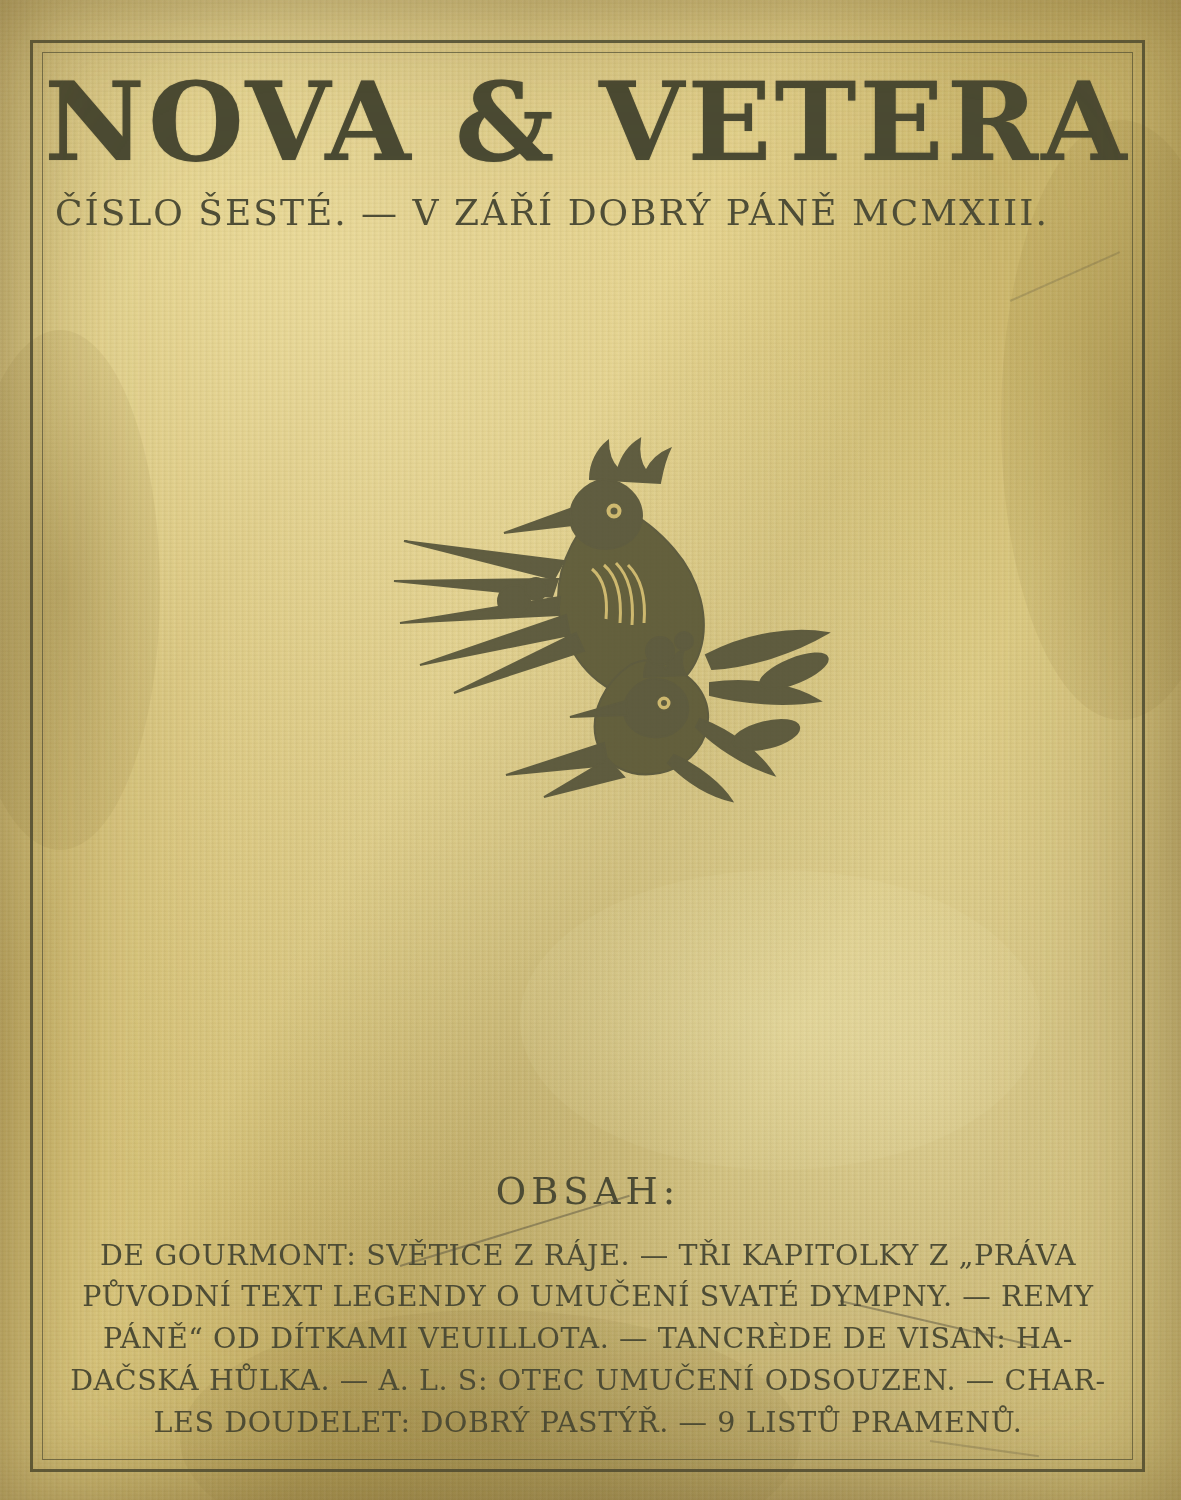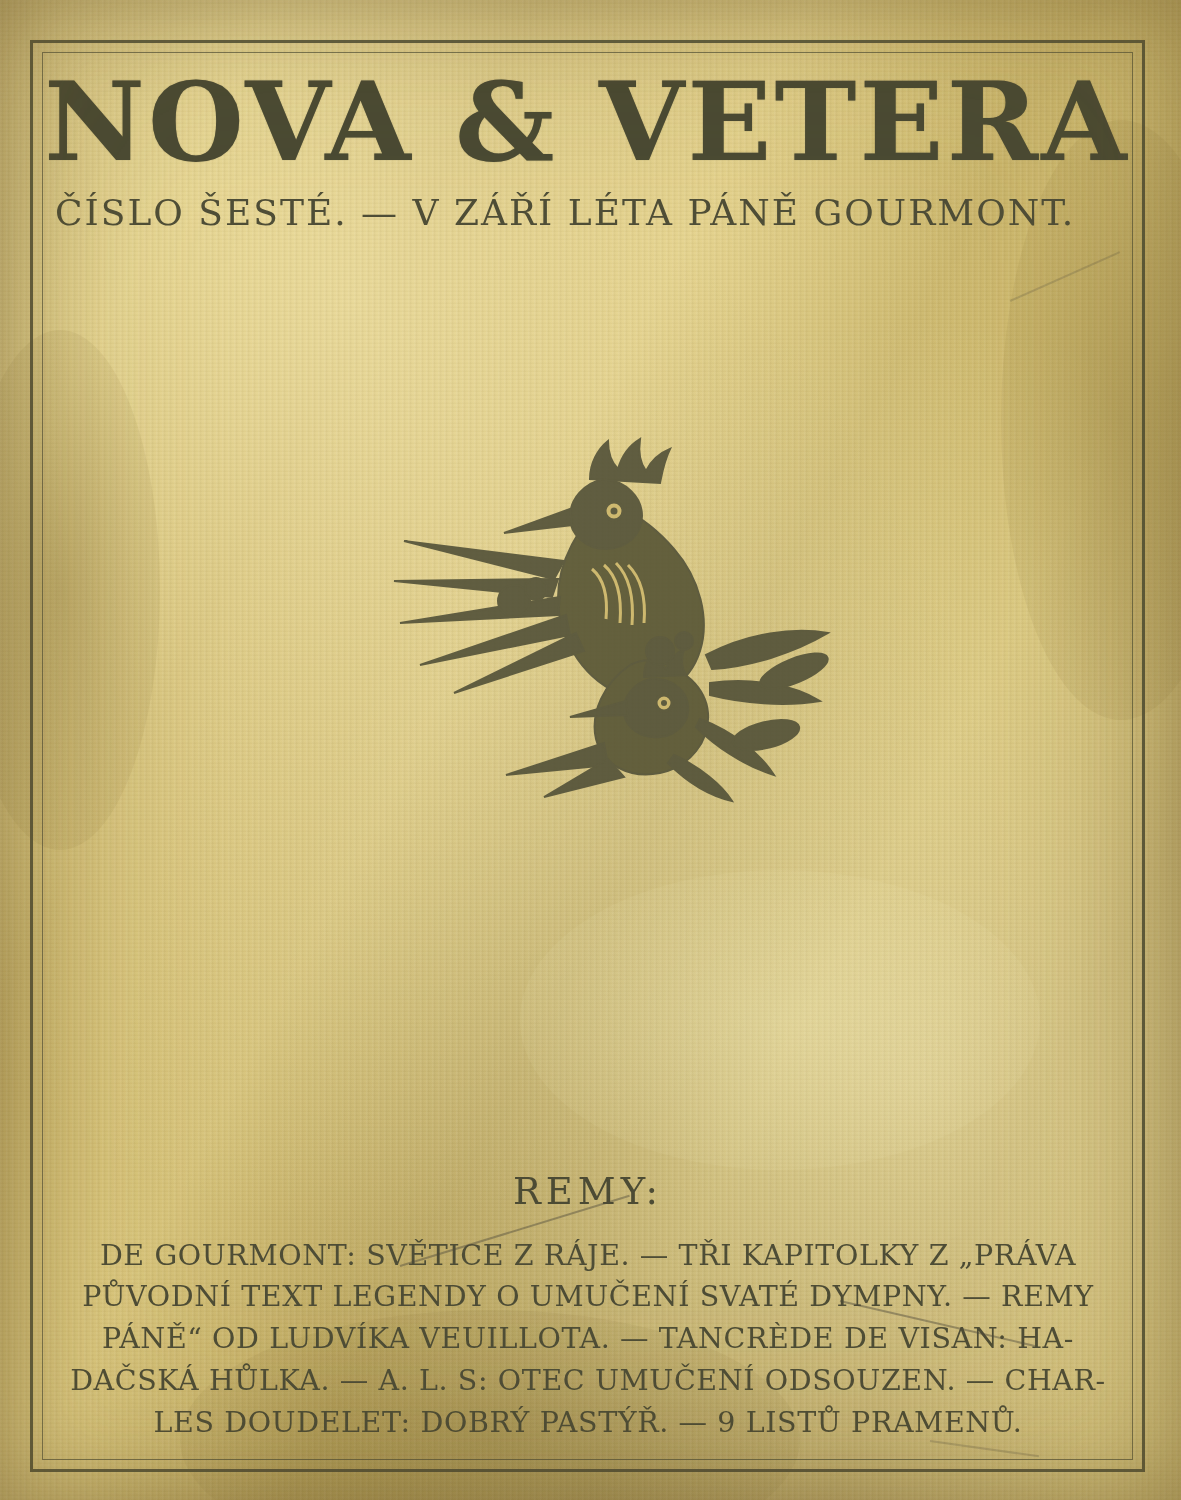--- a/index.html
+++ b/index.html
@@ -193,21 +193,21 @@
   <div class="stain s3"></div>
   <div class="stain s4"></div>
 
   <div id="frame-outer"></div>
   <div id="frame-inner"></div>
 
   <div id="content">
 
     <div id="masthead">
       <div id="title">NOVA &amp; VETERA</div>
-      <div id="subtitle">ČÍSLO ŠESTÉ. — V ZÁŘÍ LÉTA PÁNĚ GOURMONT.</div>
+      <div id="subtitle">ČÍSLO ŠESTÉ. — V ZÁŘÍ DOBRÝ PÁNĚ MCMXIII.</div>
     </div>
 
     <div id="emblem-wrap">
       <svg id="emblem" viewBox="0 0 560 420">
         <g fill="#4f4e36" stroke="#4f4e36" stroke-width="2">
 
           <path d="M300 120 C270 140 250 180 250 215 C250 260 280 300 316 312
                    C350 322 382 300 392 268 C402 236 392 196 366 166
                    C348 145 325 128 300 120 Z" fill="#545233"></path>
 
@@ -262,24 +262,24 @@
 
           <circle cx="206" cy="218" r="16" fill="#4f4e36"></circle>
           <circle cx="228" cy="206" r="11" fill="#4f4e36"></circle>
           <circle cx="352" cy="268" r="14" fill="#4f4e36"></circle>
           <circle cx="376" cy="258" r="9" fill="#4f4e36"></circle>
         </g>
       </svg>
     </div>
 
     <div id="contents-block">
-      <div id="contents-heading">REMY:</div>
+      <div id="contents-heading">OBSAH:</div>
       <div class="contents-line">DE GOURMONT: SVĚTICE Z RÁJE. — TŘI KAPITOLKY Z „PRÁVA</div>
       <div class="contents-line">PŮVODNÍ TEXT LEGENDY O UMUČENÍ SVATÉ DYMPNY. — REMY</div>
-      <div class="contents-line">PÁNĚ“ OD LUDVÍKA VEUILLOTA. — TANCRÈDE DE VISAN: HA-</div>
+      <div class="contents-line">PÁNĚ“ OD DÍTKAMI VEUILLOTA. — TANCRÈDE DE VISAN: HA-</div>
       <div class="contents-line">DAČSKÁ HŮLKA. — A. L. S: OTEC UMUČENÍ ODSOUZEN. — CHAR-</div>
       <div class="contents-line">LES DOUDELET: DOBRÝ PASTÝŘ. — 9 LISTŮ PRAMENŮ.</div>
     </div>
 
   </div>
 
   <div class="scratch sc1"></div>
   <div class="scratch sc2"></div>
   <div class="scratch sc3"></div>
   <div class="scratch sc4"></div>

